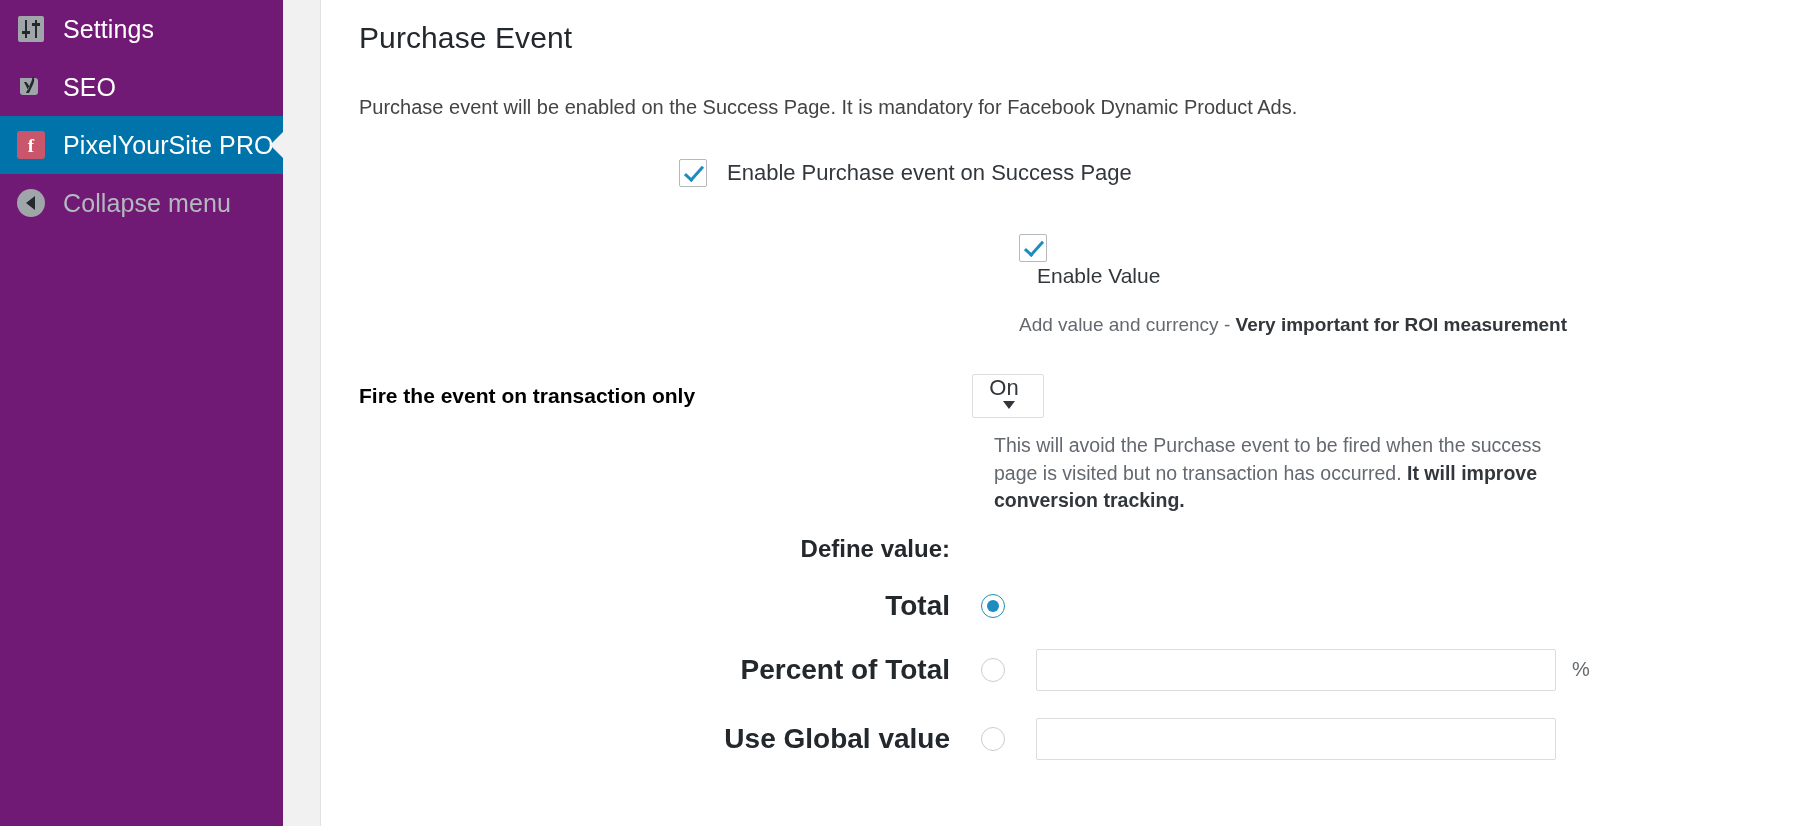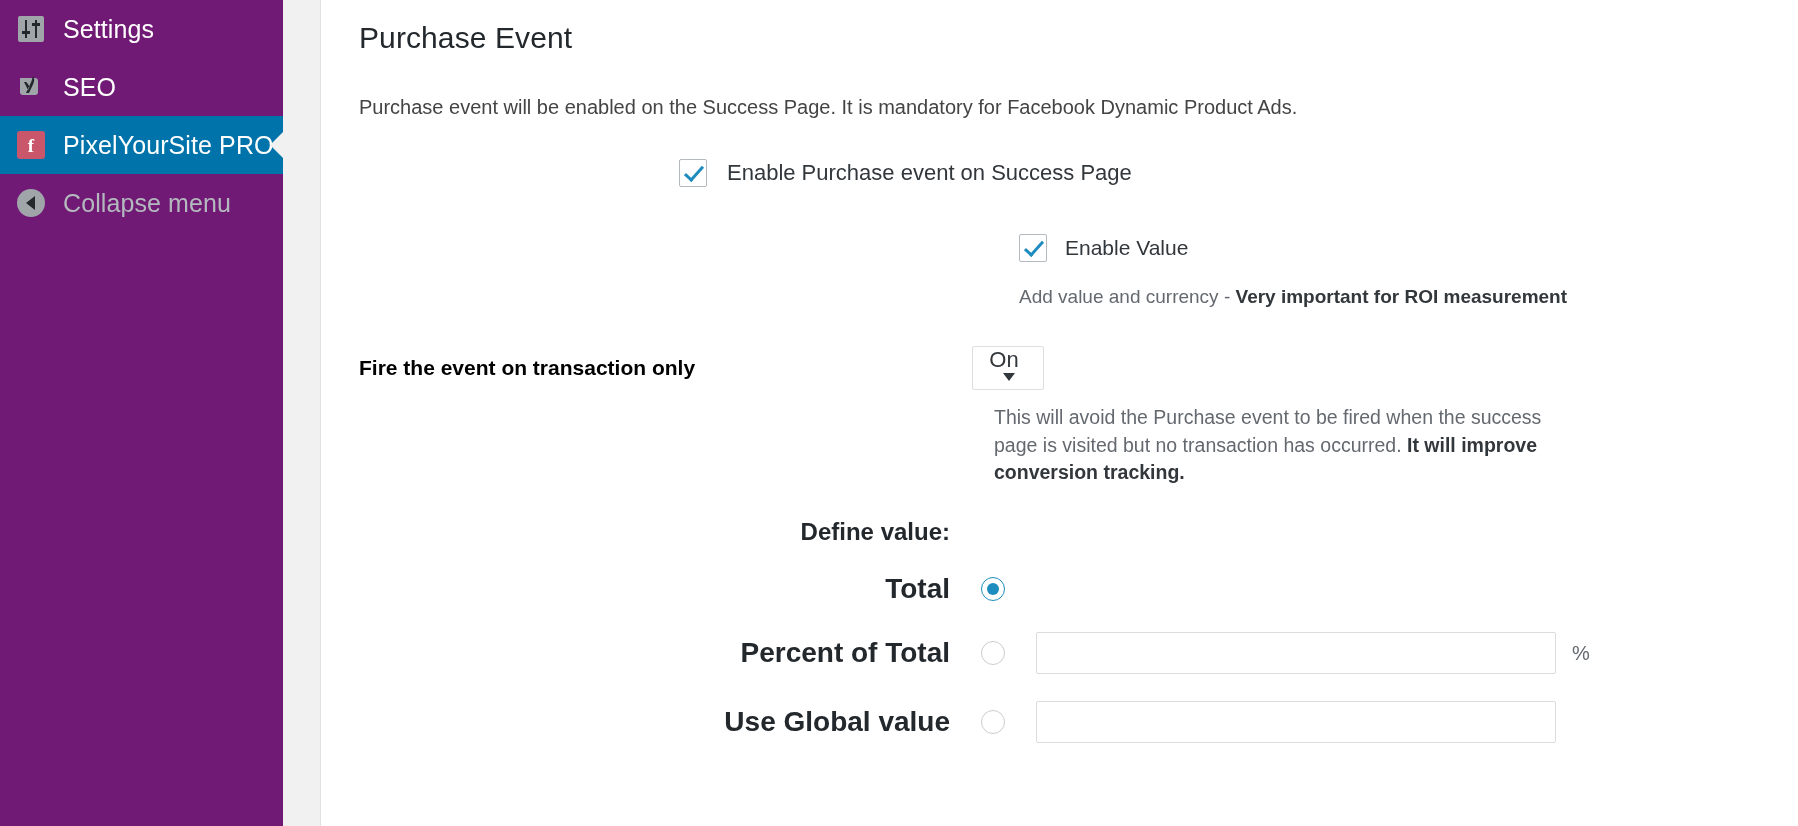--- a/index.html
+++ b/index.html
@@ -189,20 +189,21 @@
   .row-enable-purchase .cb-text { font-size: 22px; }
 
   
   .nested {
     margin-left: 660px;
   }
   .row-enable-value {
     margin-top: 47px;
     display: flex;
     align-items: flex-start;
+    flex-direction: column;
   }
   .row-enable-value .cb-text { font-size: 21px; margin-left: 18px; }
 
   .helper {
     font-size: 19px;
     color: #646970;
     margin: 22px 0 0 0;
     line-height: 1.42;
     max-width: 600px;
   }
@@ -254,21 +255,21 @@
     margin-top: 14px;
     font-size: 19.5px;
     color: #646970;
     line-height: 1.42;
     max-width: 565px;
   }
   .helper-transaction b { color: #32373c; font-weight: 700; }
 
   
   .define-row {
-    margin-top: 31px;
+    margin-top: 19px;
     display: flex;
     align-items: center;
   }
   .define-label {
     width: 613px;
     min-width: 613px;
     text-align: right;
     padding-right: 22px;
     box-sizing: border-box;
     font-size: 24px;

